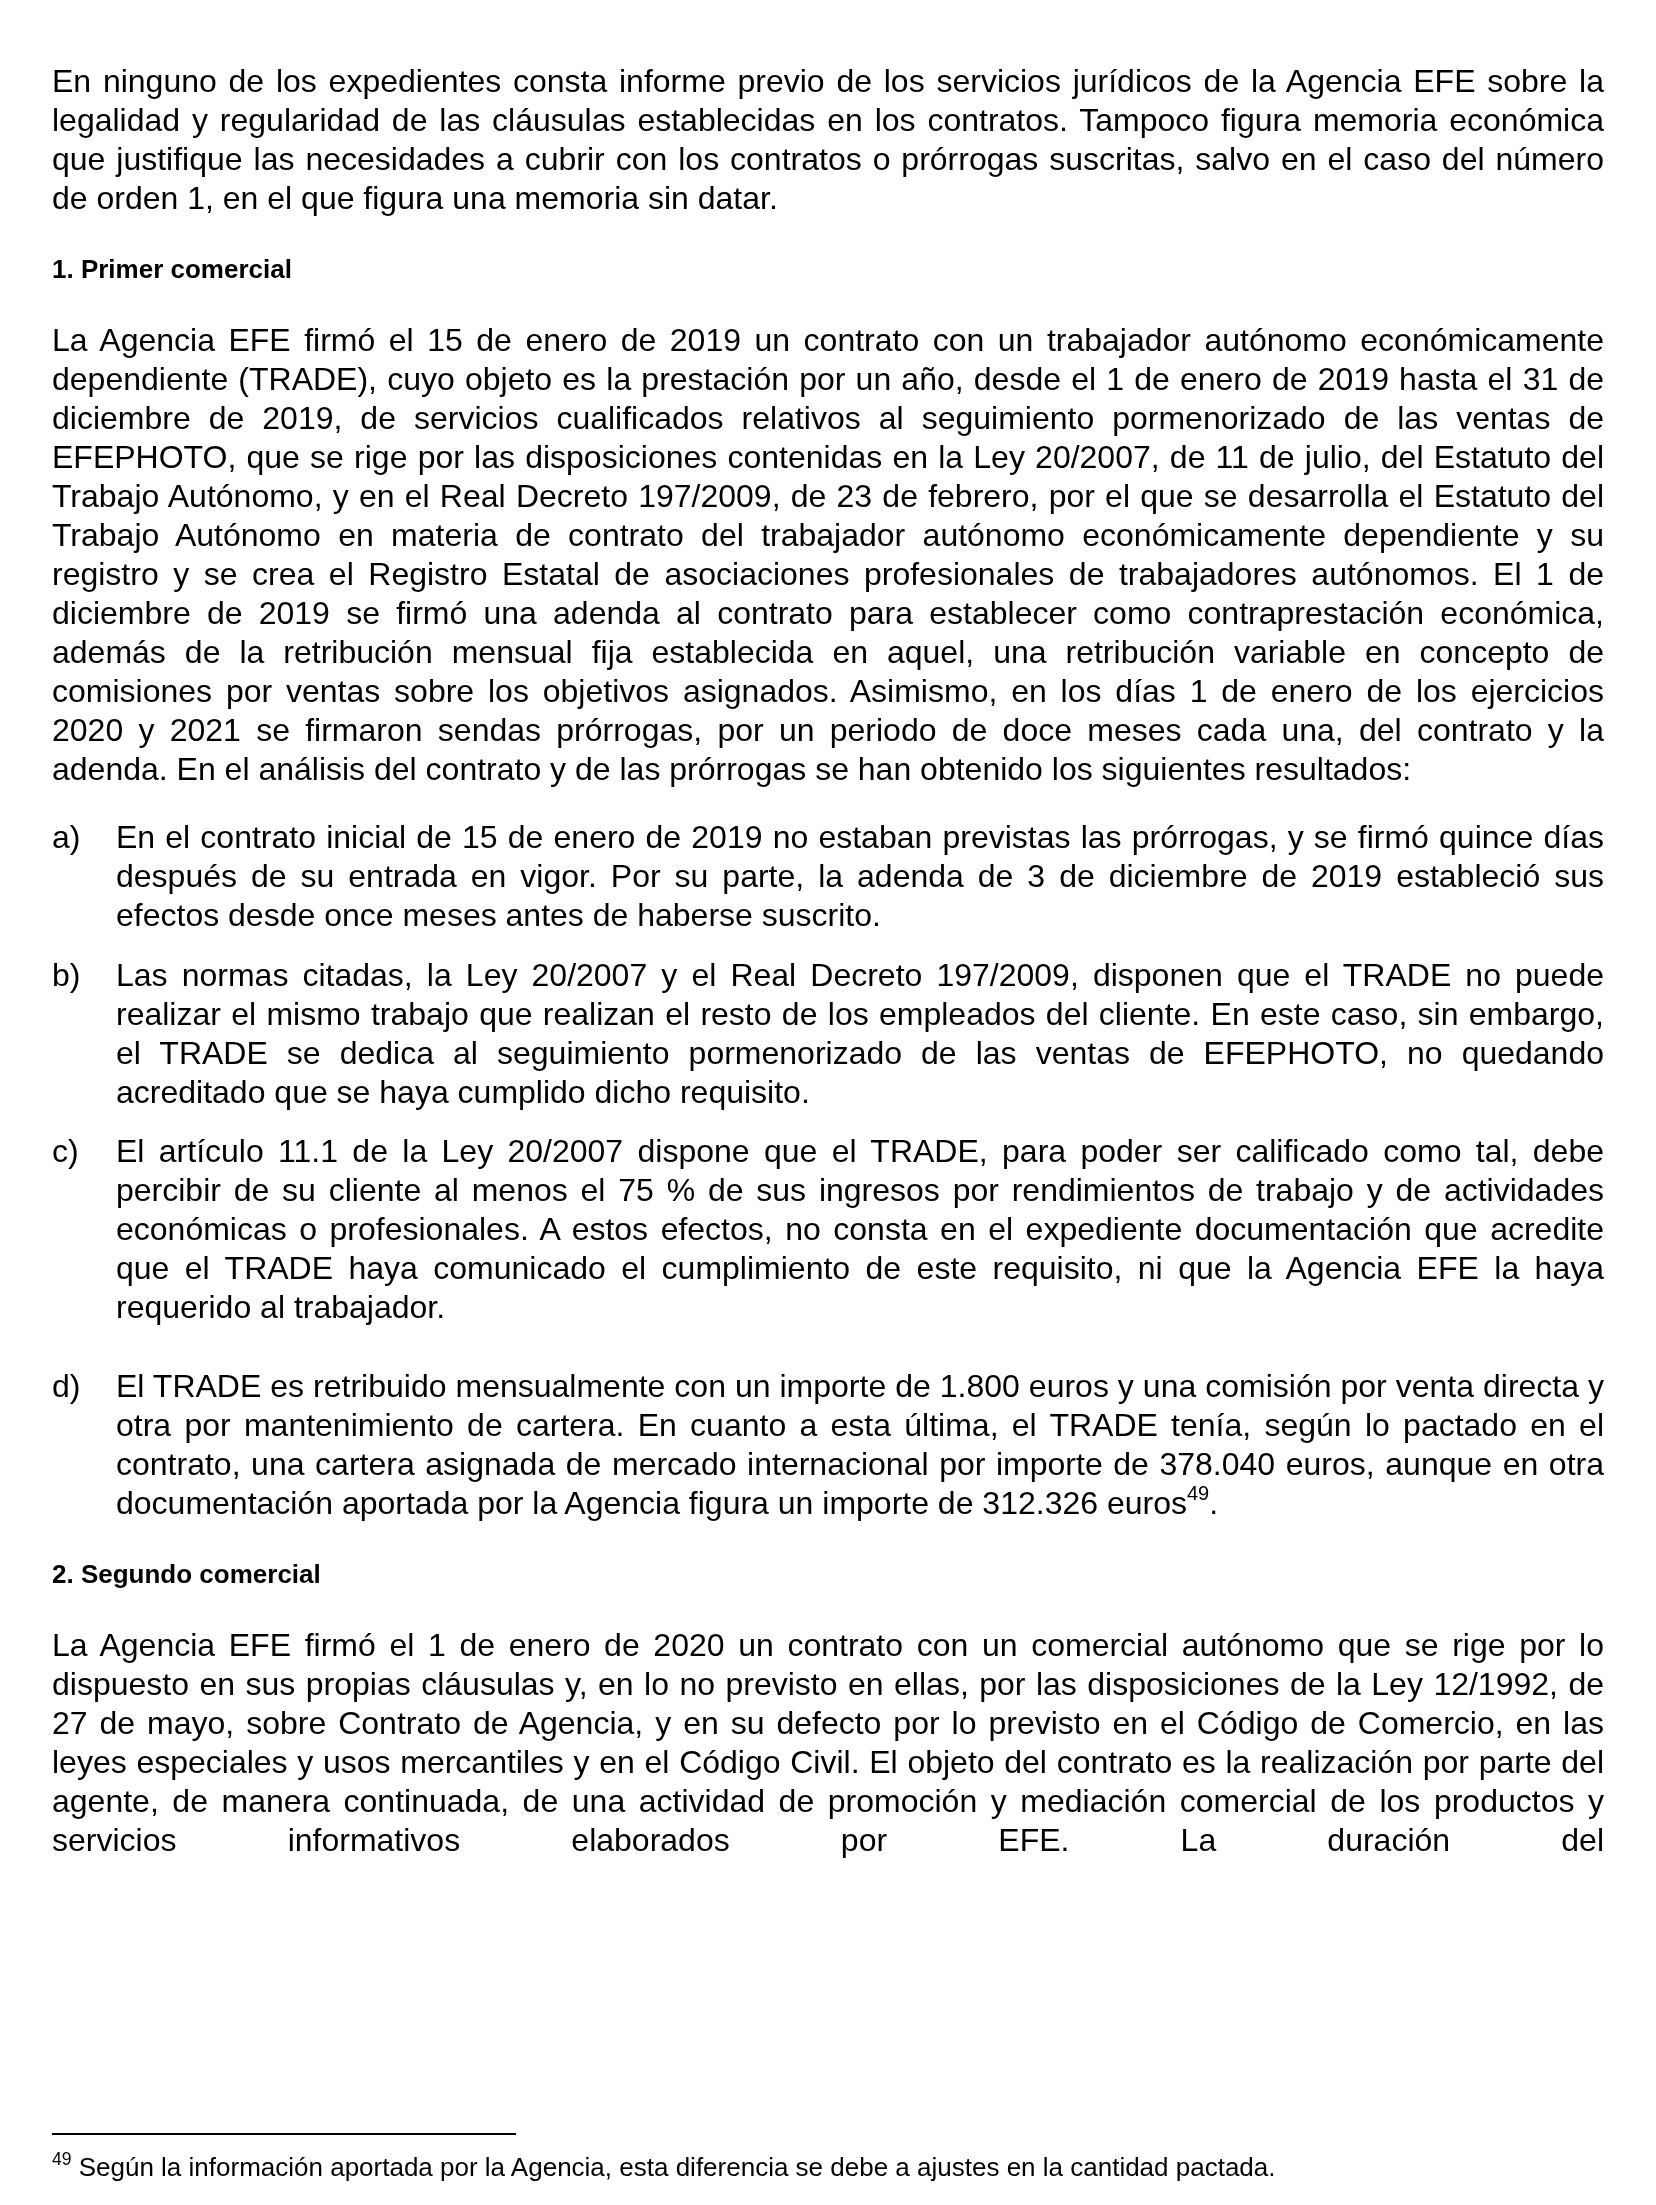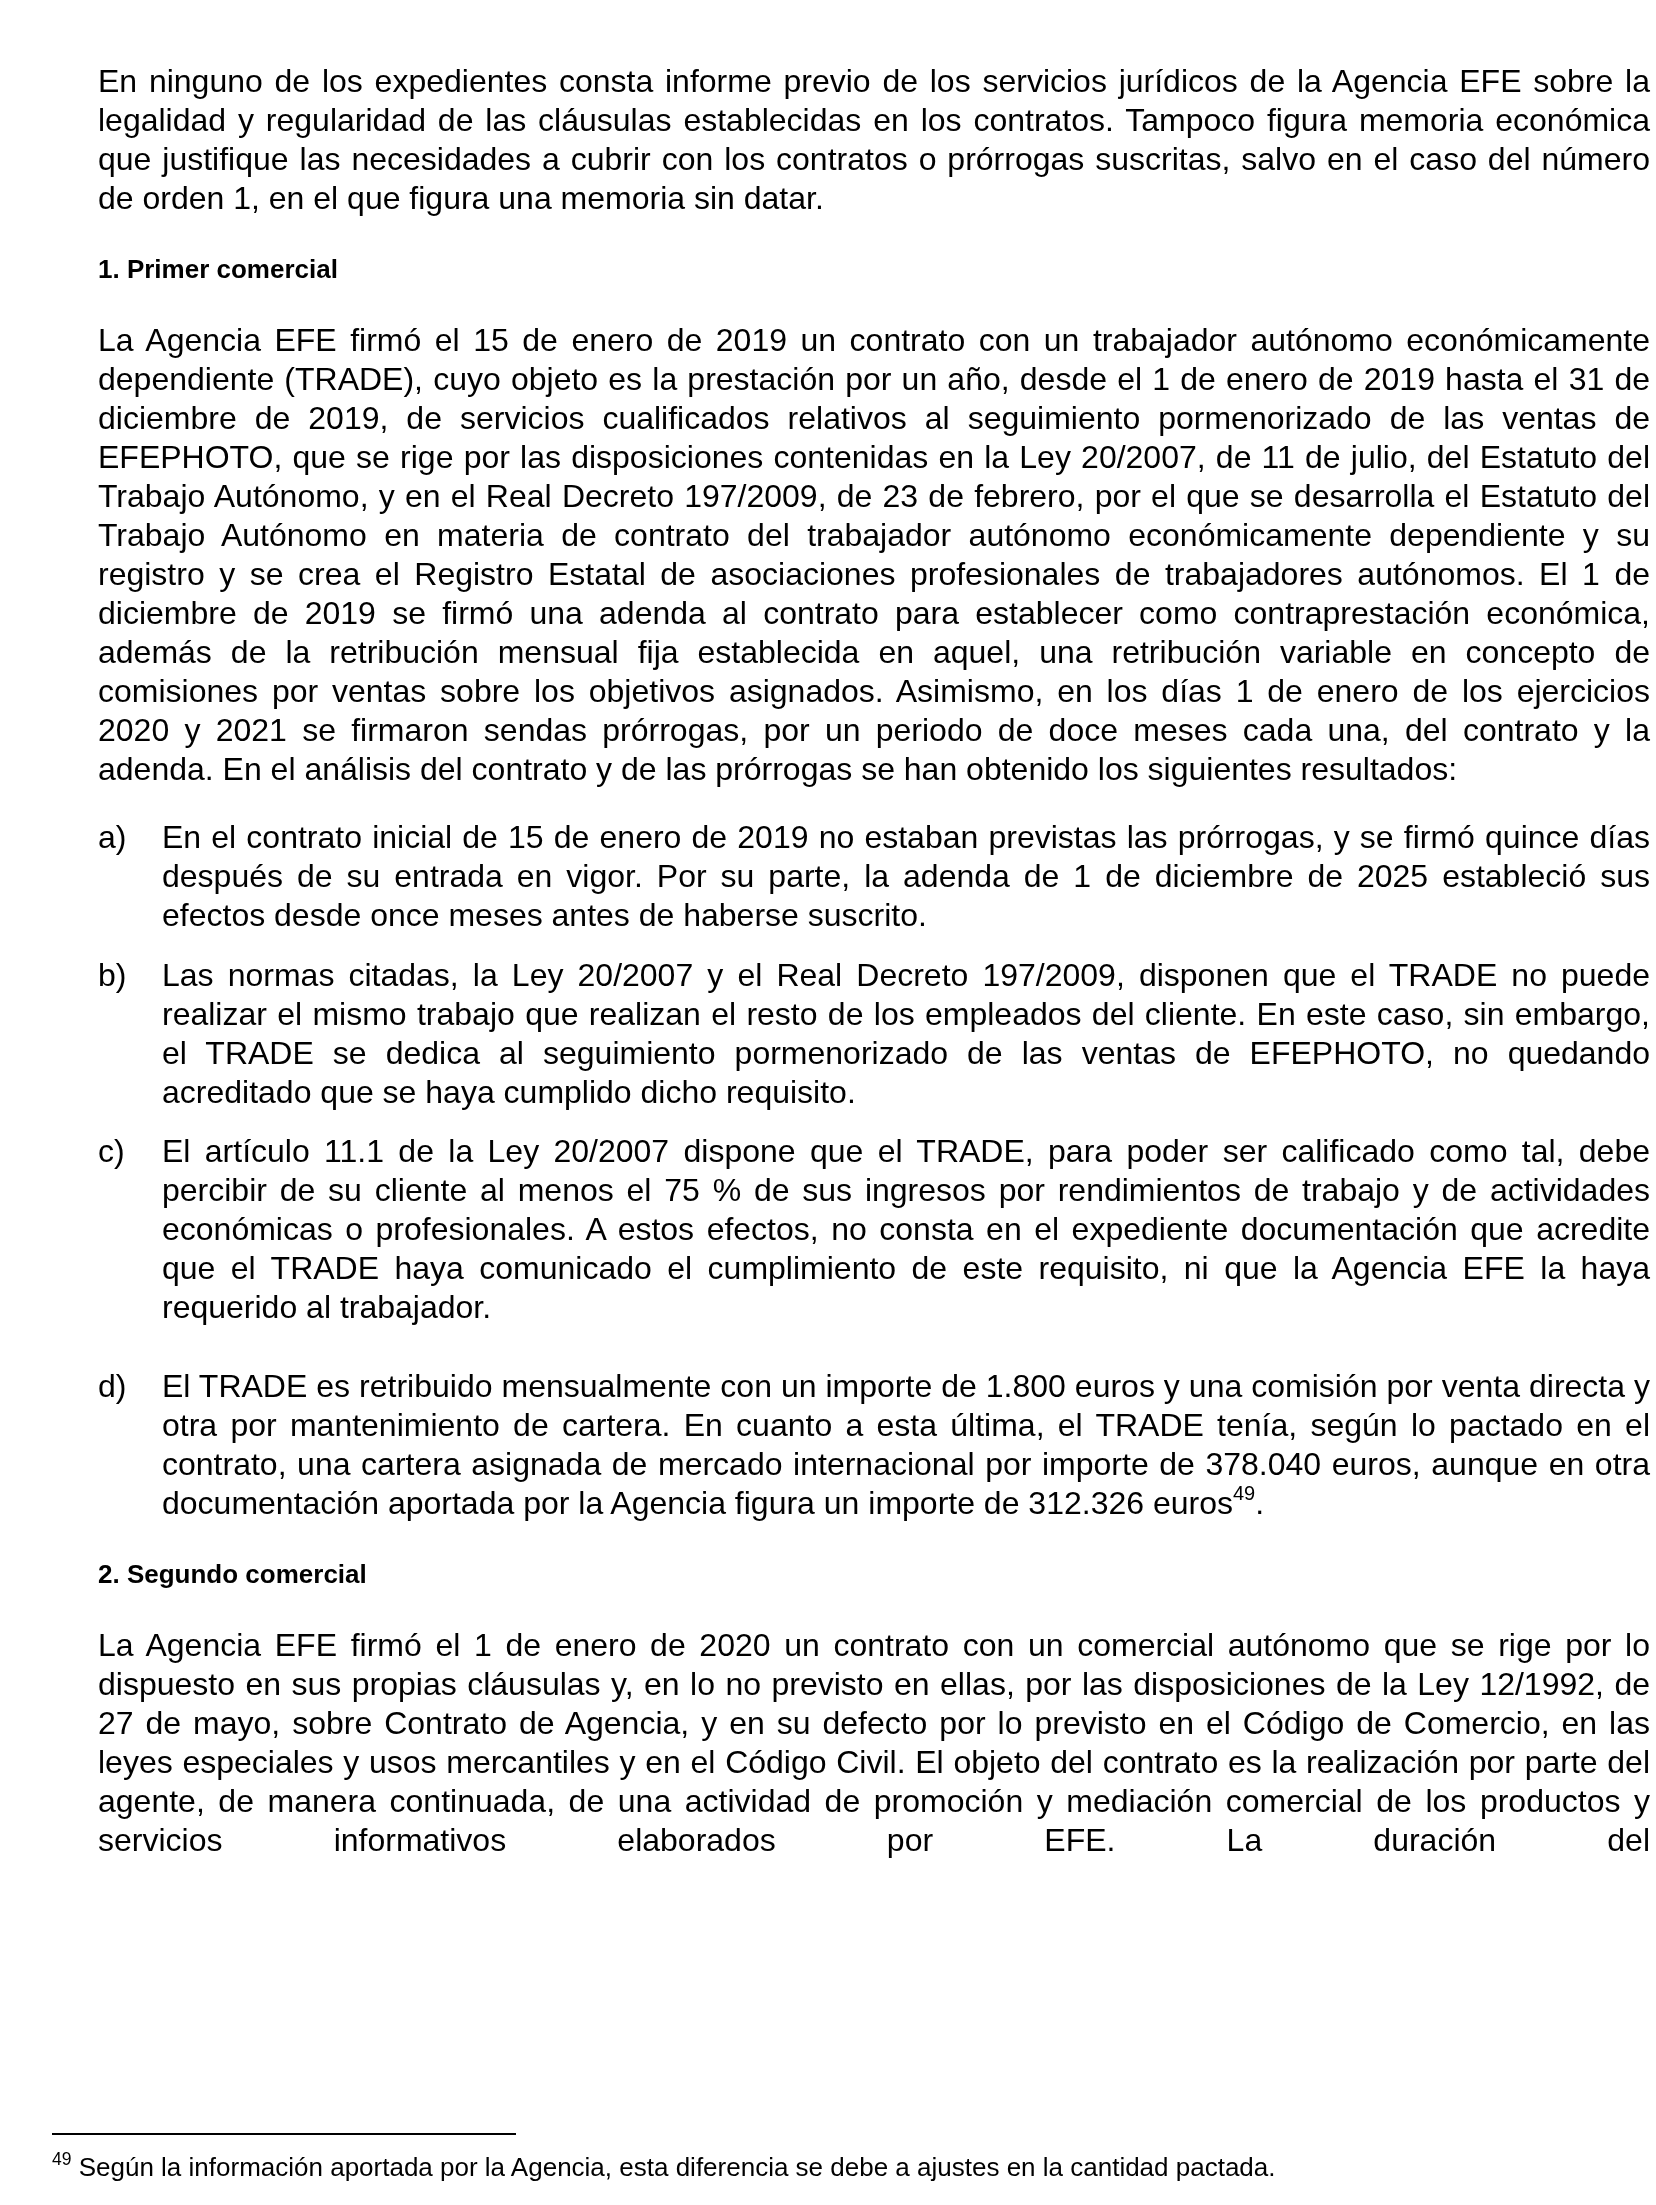--- a/index.html
+++ b/index.html
@@ -13,21 +13,20 @@
       position: relative;
       overflow: hidden;
       font-family: "Liberation Sans", sans-serif;
       color: #000000;
     }
     .page {
       position: absolute;
       left: 52px;
       top: 62px;
       width: 1552px;
-      margin-left: 46px;
     }
     .para {
       font-size: 32px;
       line-height: 39px;
       text-align: justify;
       margin: 0;
     }
     .para-last-left { text-align-last: left; }
     .heading {
       font-size: 26px;
@@ -92,21 +91,21 @@
 
   <div style="height:32px"></div>
 
   <p class="para para-last-left">La Agencia EFE firmó el 15 de enero de 2019 un contrato con un trabajador autónomo económicamente dependiente (TRADE), cuyo objeto es la prestación por un año, desde el 1 de enero de 2019 hasta el 31 de diciembre de 2019, de servicios cualificados relativos al seguimiento pormenorizado de las ventas de EFEPHOTO, que se rige por las disposiciones contenidas en la Ley 20/2007, de 11 de julio, del Estatuto del Trabajo Autónomo, y en el Real Decreto 197/2009, de 23 de febrero, por el que se desarrolla el Estatuto del Trabajo Autónomo en materia de contrato del trabajador autónomo económicamente dependiente y su registro y se crea el Registro Estatal de asociaciones profesionales de trabajadores autónomos. El 1 de diciembre de 2019 se firmó una adenda al contrato para establecer como contraprestación económica, además de la retribución mensual fija establecida en aquel, una retribución variable en concepto de comisiones por ventas sobre los objetivos asignados. Asimismo, en los días 1 de enero de los ejercicios 2020 y 2021 se firmaron sendas prórrogas, por un periodo de doce meses cada una, del contrato y la adenda. En el análisis del contrato y de las prórrogas se han obtenido los siguientes resultados:</p>
 
   <div style="height:29px"></div>
 
   <ul class="list">
     <li class="list-item" style="margin-bottom:20.7px">
       <span class="list-marker">a)</span>
-      <span class="list-text para-last-left">En el contrato inicial de 15 de enero de 2019 no estaban previstas las prórrogas, y se firmó quince días después de su entrada en vigor. Por su parte, la adenda de 1 de diciembre de 2025 estableció sus efectos desde once meses antes de haberse suscrito.</span>
+      <span class="list-text para-last-left">En el contrato inicial de 15 de enero de 2019 no estaban previstas las prórrogas, y se firmó quince días después de su entrada en vigor. Por su parte, la adenda de 3 de diciembre de 2019 estableció sus efectos desde once meses antes de haberse suscrito.</span>
     </li>
     <li class="list-item" style="margin-bottom:20.7px">
       <span class="list-marker">b)</span>
       <span class="list-text para-last-left">Las normas citadas, la Ley 20/2007 y el Real Decreto 197/2009, disponen que el TRADE no puede realizar el mismo trabajo que realizan el resto de los empleados del cliente. En este caso, sin embargo, el TRADE se dedica al seguimiento pormenorizado de las ventas de EFEPHOTO, no quedando acreditado que se haya cumplido dicho requisito.</span>
     </li>
     <li class="list-item" style="margin-bottom:40px">
       <span class="list-marker">c)</span>
       <span class="list-text para-last-left">El artículo 11.1 de la Ley 20/2007 dispone que el TRADE, para poder ser calificado como tal, debe percibir de su cliente al menos el 75 % de sus ingresos por rendimientos de trabajo y de actividades económicas o profesionales. A estos efectos, no consta en el expediente documentación que acredite que el TRADE haya comunicado el cumplimiento de este requisito, ni que la Agencia EFE la haya requerido al trabajador.</span>
     </li>
     <li class="list-item">

